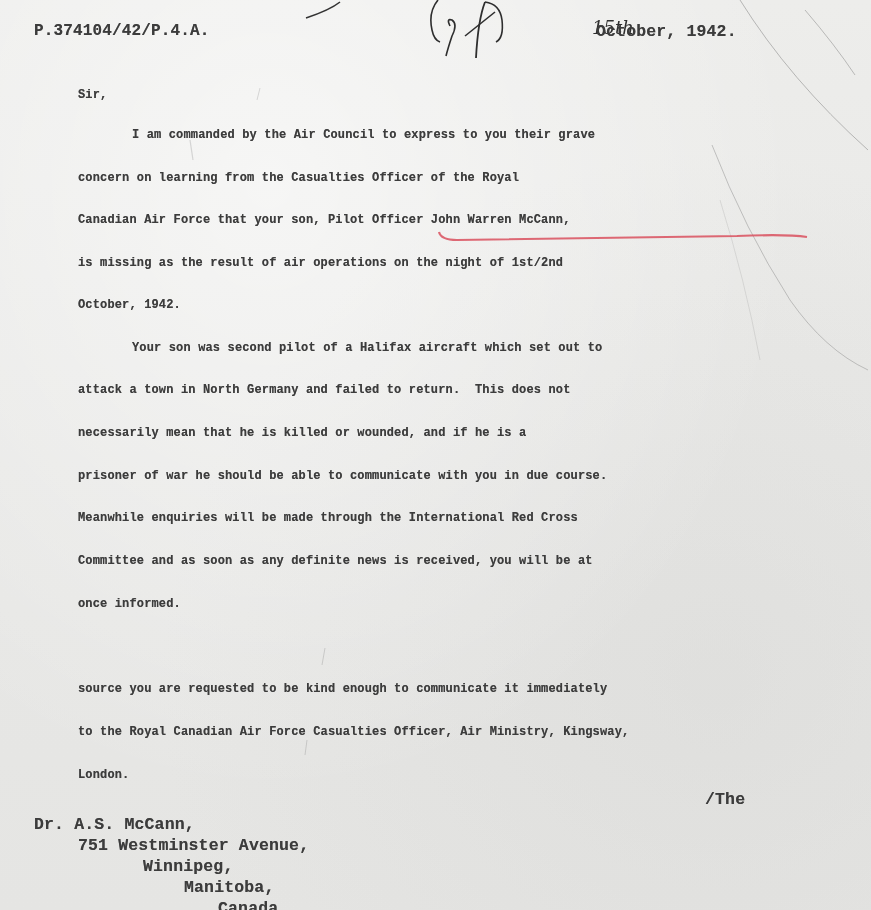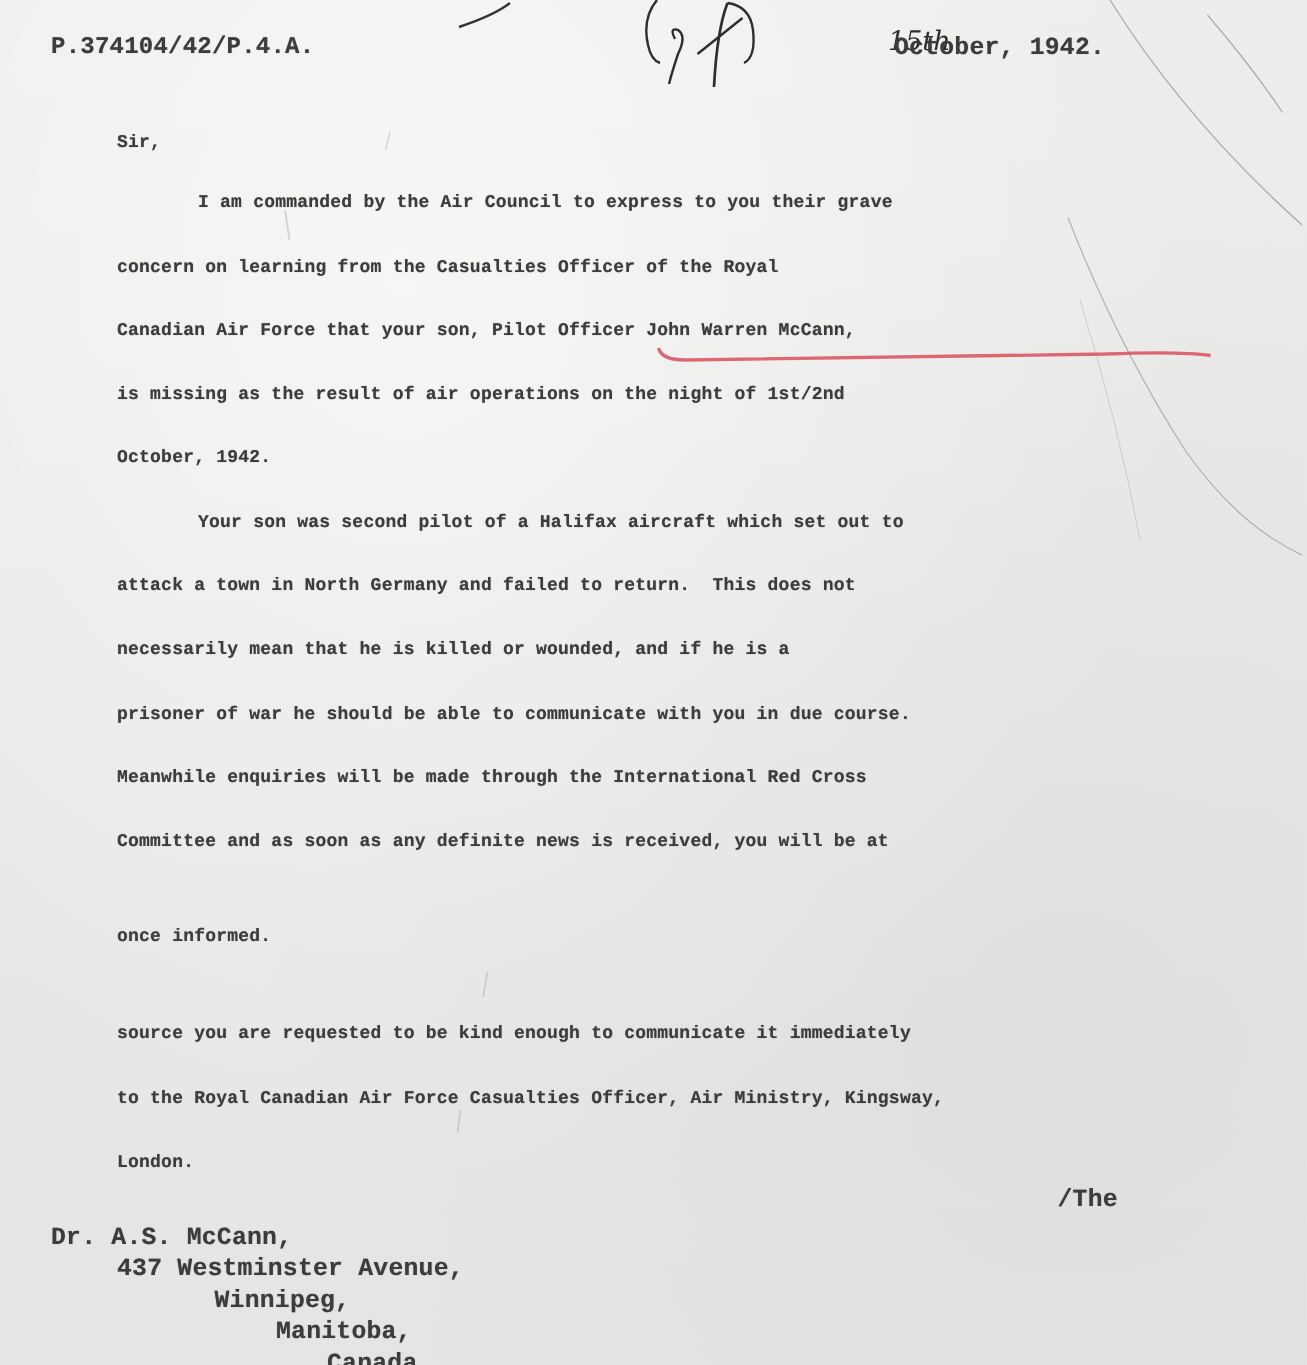--- a/index.html
+++ b/index.html
@@ -107,27 +107,27 @@
 
   <div class="tw body-line" style="top:256px;">is missing as the result of air operations on the night of 1st/2nd</div>
   <div class="tw body-line" style="top:298px;">October, 1942.</div>
 
   <div class="tw indent" style="top:341px;">Your son was second pilot of a Halifax aircraft which set out to</div>
   <div class="tw body-line" style="top:383px;">attack a town in North Germany and failed to return.  This does not</div>
   <div class="tw body-line" style="top:426px;text-align:right;">necessarily mean that he is killed or wounded, and if he is a</div>
   <div class="tw body-line" style="top:469px;">prisoner of war he should be able to communicate with you in due course.</div>
   <div class="tw body-line" style="top:511px;">Meanwhile enquiries will be made through the International Red Cross</div>
   <div class="tw body-line" style="top:554px;">Committee and as soon as any definite news is received, you will be at</div>
-  <div class="tw body-line" style="top:597px;margin-top:20px;">once informed.</div>
+  <div class="tw body-line" style="top:597px;">once informed.</div>
 
   <div class="tw body-line" style="top:682px;">source you are requested to be kind enough to communicate it immediately</div>
   <div class="tw body-line" style="top:725px;">to the Royal Canadian Air Force Casualties Officer, Air Ministry, Kingsway,</div>
   <div class="tw body-line" style="top:768px;">London.</div>
 
   <div class="tw closing">/The</div>
 
   <div class="tw addr" style="left:34px;top:815px;">Dr. A.S. McCann,</div>
-  <div class="tw addr" style="left:78px;top:836px;">437 Westminster Avenue,</div>
+  <div class="tw addr" style="left:78px;top:836px;">751 Westminster Avenue,</div>
   <div class="tw addr" style="left:143px;top:857px;">Winnipeg,</div>
   <div class="tw addr" style="left:184px;top:878px;">Manitoba,</div>
   <div class="tw addr" style="left:218px;top:899px;">Canada.</div>
 
 </div>
 
 </body></html>

